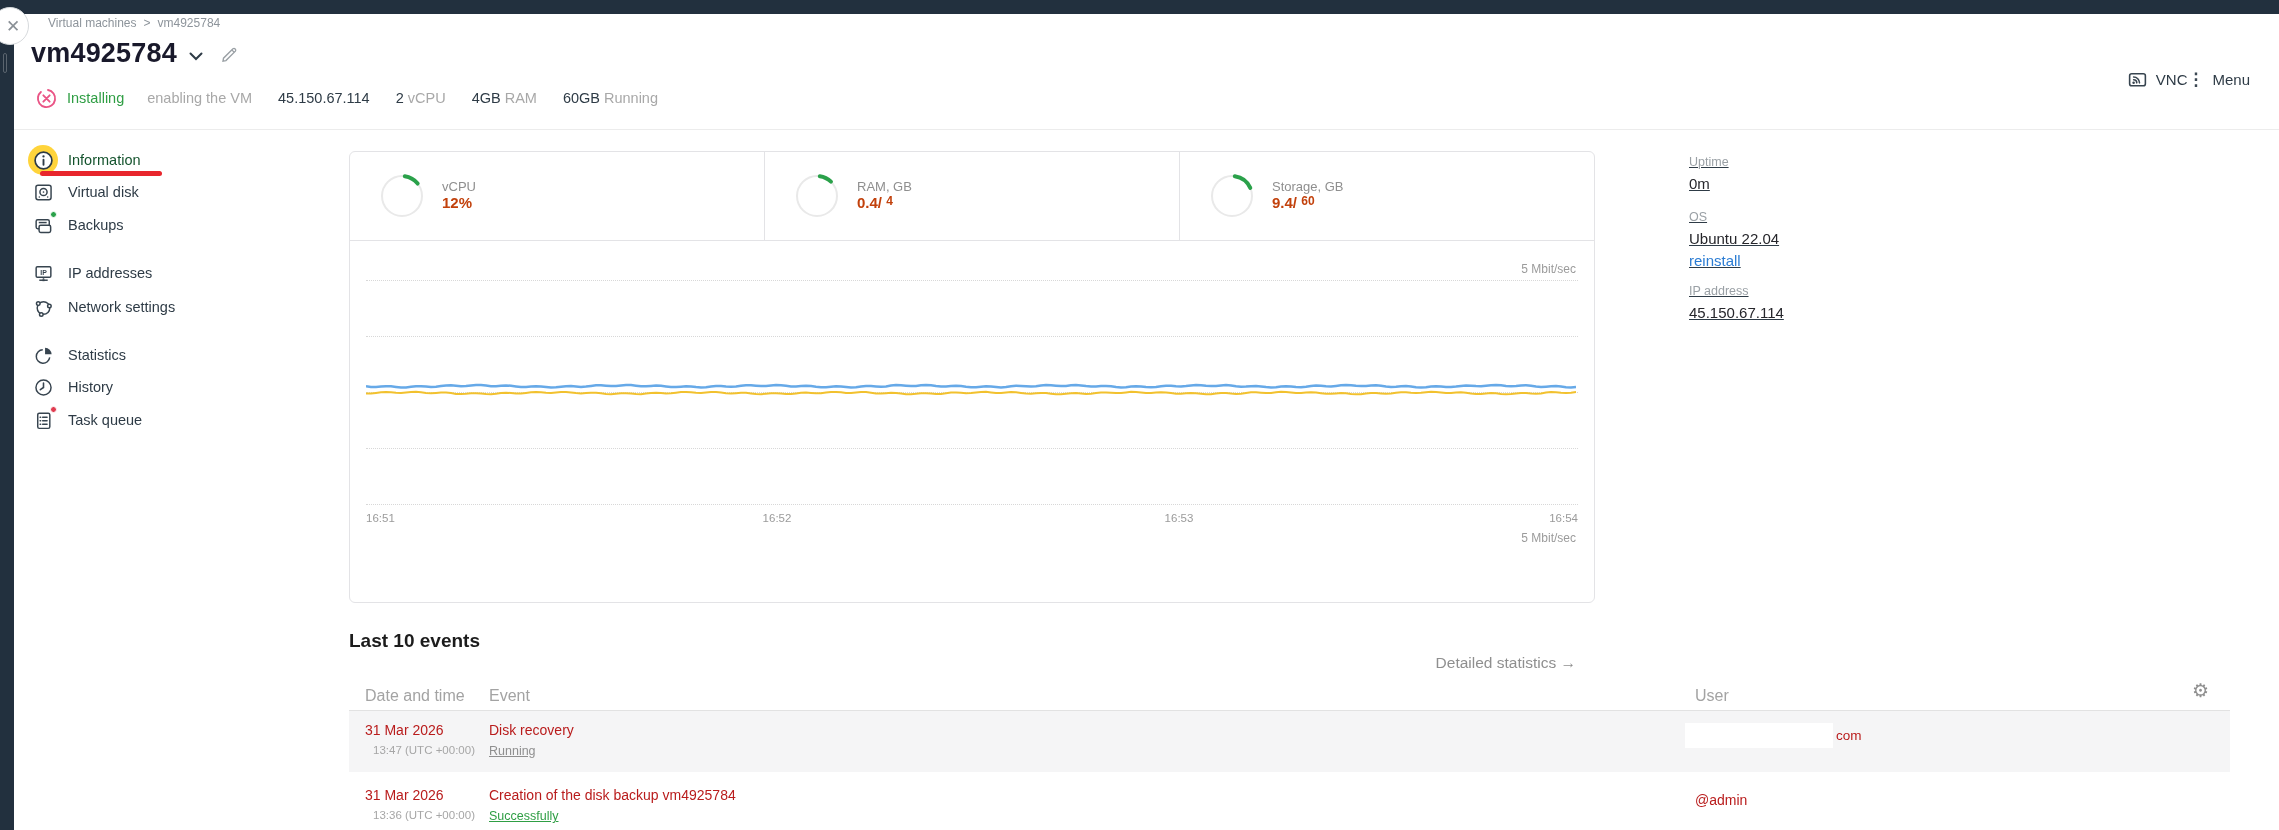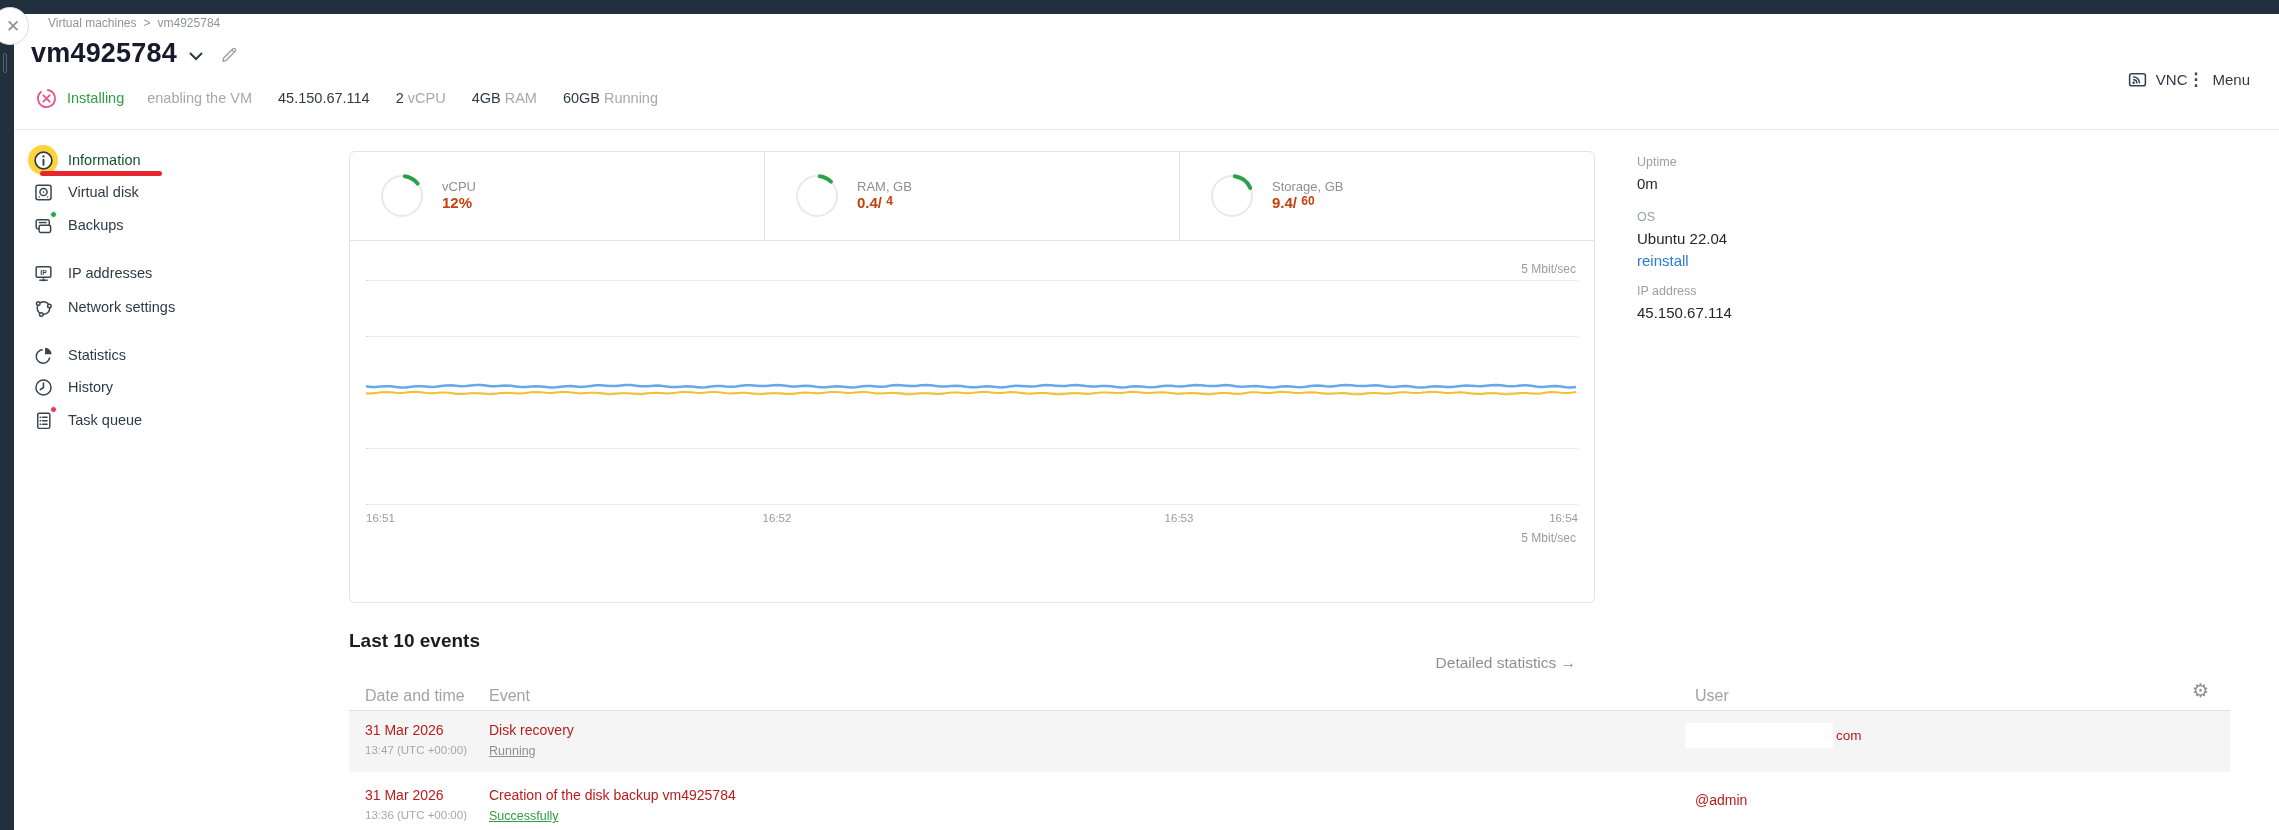--- a/index.html
+++ b/index.html
@@ -59,32 +59,32 @@
   .gauge-txt { margin-left:16px; margin-top:7px; }
   .gauge-val { font-size:15px; font-weight:600; color:#c2410c; }
   .gauge-val .sub { font-size:12px; vertical-align:3px; }
   .plot { position:absolute; left:0; top:89px; right:0; bottom:0; }
   .grid { position:absolute; left:16px; right:16px; height:0; border-top:1px dotted #d8d8d8; }
   .ylab { position:absolute; right:18px; font-size:12px; color:#9b9b9b; }
   .xlab { position:absolute; top:271px; font-size:11.5px; color:#9b9b9b; }
   .chart-lines { position:absolute; left:16px; top:0; }
   .detail-link { position:absolute; right:18px; top:413px; font-size:15.5px; color:#8f8f8f; text-decoration:none; cursor:pointer; }
   
-  .info-block { position:absolute; left:1637px; }
+  .info-block { position:absolute; left:1689px;text-decoration:underline; }
   .ilabel { font-size:12.5px; color:#9aa0a5; }
   .ivalue { font-size:15px; color:#26262b; margin-top:6px; }
   .ilink { font-size:15px; color:#2b7cd3; margin-top:5px; cursor:pointer; }
   
   .ev-heading { position:absolute; left:349px; top:630px; font-size:19px; font-weight:700; color:#1c1c1c; }
   .col-h { position:absolute; top:687px; font-size:16px; color:#a3a3a3; }
   .gear-btn { position:absolute; left:2192px; top:679px; font-size:19px; color:#8f8f8f; background:none; border:none; cursor:pointer; }
   .ev-divider { position:absolute; left:349px; top:710px; width:1881px; height:1px; background:#e2e2e2; }
   .row-bg { position:absolute; left:349px; top:711px; width:1881px; height:61px; background:#f5f5f6; }
   .cell-main { position:absolute; font-size:14px; color:#b91c1c; }
-  .cell-sub { position:absolute; font-size:11.5px; color:#a6a6a6; }
+  .cell-sub { position:absolute; font-size:11.5px; color:#a6a6a6;margin-left:8px; }
   .st-link { position:absolute; font-size:12.5px; text-decoration:underline; cursor:pointer; }
   .st-running { color:#8f8f8f; }
   .st-success { color:#2f9e44; }
   .redact-box { position:absolute; left:1685px; top:723px; width:148px; height:25px; background:#ffffff; }
   svg { display:block; }
 </style>
 </head>
 <body>
 
 <div class="topbar"></div>

